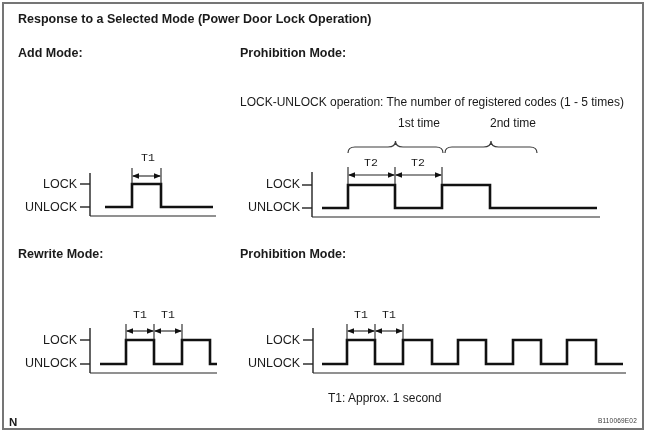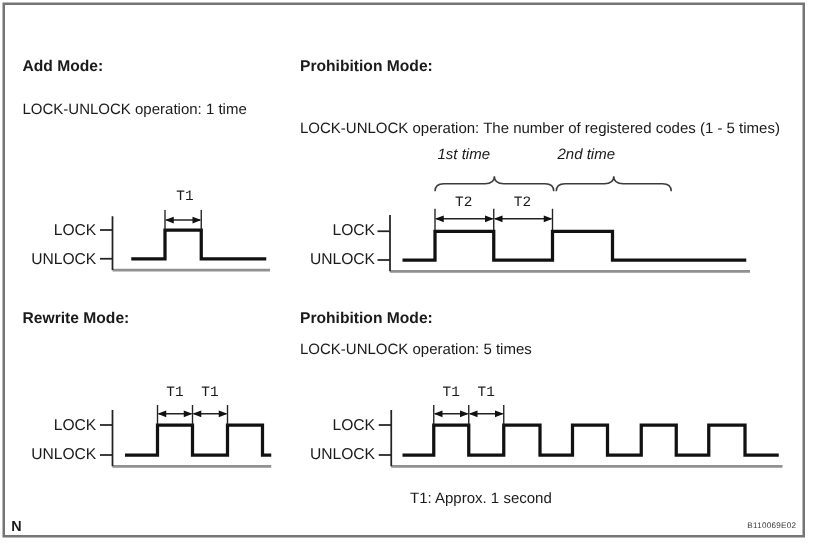--- a/index.html
+++ b/index.html
@@ -8,40 +8,40 @@
     font-family:"Liberation Sans", sans-serif;color:#1a1a1a;overflow:hidden;
   }
   .frame{
     position:absolute;left:2px;top:2px;width:642px;height:428px;
     border:2px solid #757575;box-sizing:border-box;
   }
   .t{position:absolute;font-size:12px;line-height:1;white-space:nowrap;}
   .b{font-weight:bold;font-size:12.5px;}
   .sig{font-size:12.5px;}
   .dim{width:60px;text-align:center;font-size:11.5px;font-family:Liberation Mono, monospace;}
-  .timelab{width:90px;text-align:left;font-style:italic;}
+  .timelab{width:90px;text-align:right;}
   .code{font-size:6.5px;color:#3a3a3a;letter-spacing:.2px;}
   .nmark{font-weight:bold;font-size:11.5px;}
   .wave-svg{position:absolute;overflow:visible;}
   .wave{fill:none;stroke:#111;stroke-width:2.6;}
   .axis{stroke:#222;stroke-width:1.4;fill:none;}
   .thin{stroke:#222;stroke-width:1.1;fill:none;}
   .grayline{stroke:#919191;stroke-width:2.2;fill:none;}
   .brace{fill:none;stroke:#3c3c3c;stroke-width:1.2;}
   .arrowhead{fill:#111;stroke:none;}
 </style>
 </head>
 <body>
 
 <div class="figure">
   <div class="frame"></div>
 
+  <div class="t b" style="left:18px;top:13px">Response to a Selected Mode (Power Door Lock Operation)</div>
 
   <div class="t b" style="left:18px;top:47px">Add Mode:</div>
-  <div class="t" style="left:18px;top:81px">LOCK-UNLOCK operation: 1 time</div>
   <div class="t dim" style="left:118px;top:152px">T1</div>
   <div class="t sig" style="right:573px;top:178px">LOCK</div>
   <div class="t sig" style="right:573px;top:201px">UNLOCK</div>
   <svg id="wave-add" class="wave-svg" style="left:40px;top:148px" width="180" height="76">
       <line x1="50" y1="68" x2="176" y2="68" class="grayline"></line>
       <line x1="50" y1="25" x2="50" y2="68" class="axis"></line>
       <line x1="40" y1="36" x2="50" y2="36" class="axis"></line>
       <line x1="40" y1="59" x2="50" y2="59" class="axis"></line>
       <polyline points="65,59 92,59 92,36 121,36 121,59 173,59" class="wave"></polyline>
       <line x1="92" y1="20" x2="92" y2="36" class="thin"></line>
@@ -94,21 +94,20 @@
       <line x1="142" y1="19" x2="142" y2="35" class="thin"></line>
       <line x1="87" y1="26" x2="113" y2="26" class="thin"></line>
       <polygon points="86,26 93,23.3 93,28.7" class="arrowhead"></polygon>
       <polygon points="114,26 107,23.3 107,28.7" class="arrowhead"></polygon>
       <line x1="115" y1="26" x2="141" y2="26" class="thin"></line>
       <polygon points="114,26 121,23.3 121,28.7" class="arrowhead"></polygon>
       <polygon points="142,26 135,23.3 135,28.7" class="arrowhead"></polygon>
     </svg>
 
   <div class="t b" style="left:240px;top:248px">Prohibition Mode:</div>
-  <div class="t" style="left:240px;top:273px">LOCK-UNLOCK operation: 5 times</div>
   <div class="t dim" style="left:331px;top:309px">T1</div>
   <div class="t dim" style="left:359px;top:309px">T1</div>
   <div class="t sig" style="right:350px;top:334px">LOCK</div>
   <div class="t sig" style="right:350px;top:357px">UNLOCK</div>
   <svg id="wave-prohib" class="wave-svg" style="left:240px;top:305px" width="390" height="76">
       <line x1="73" y1="68" x2="386" y2="68" class="grayline"></line>
       <line x1="73" y1="23" x2="73" y2="68" class="axis"></line>
       <line x1="63" y1="35" x2="73" y2="35" class="axis"></line>
       <line x1="63" y1="59" x2="73" y2="59" class="axis"></line>
       <polyline points="82,59 107,59 107,35 135,35 135,59 163,59 163,35 192,35 192,59 218,59 218,35 246,35 246,59 273,59 273,35 301,35 301,59 327,59 327,35 356,35 356,59 383,59" class="wave"></polyline>

